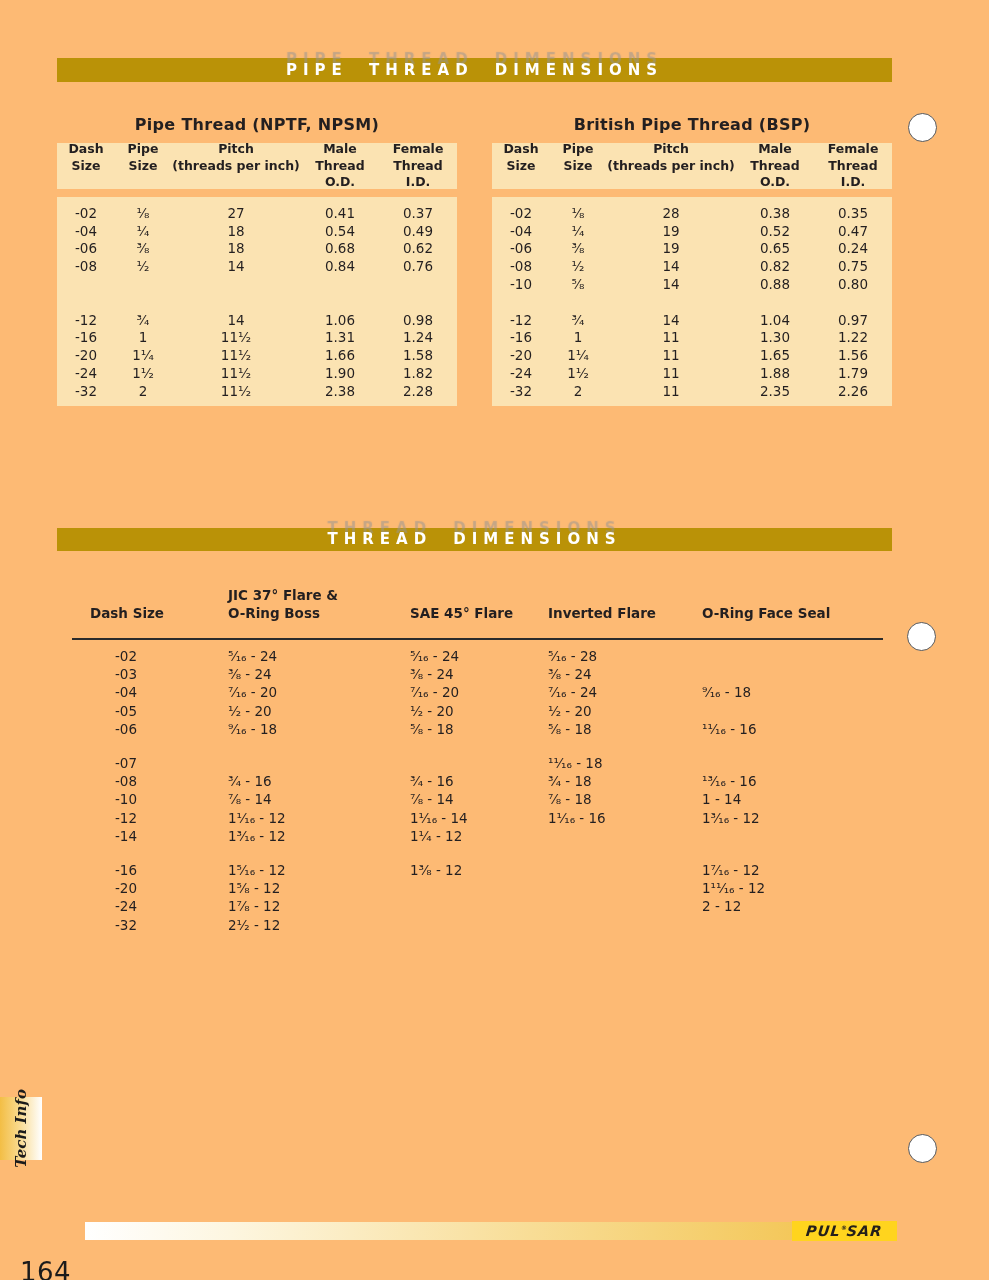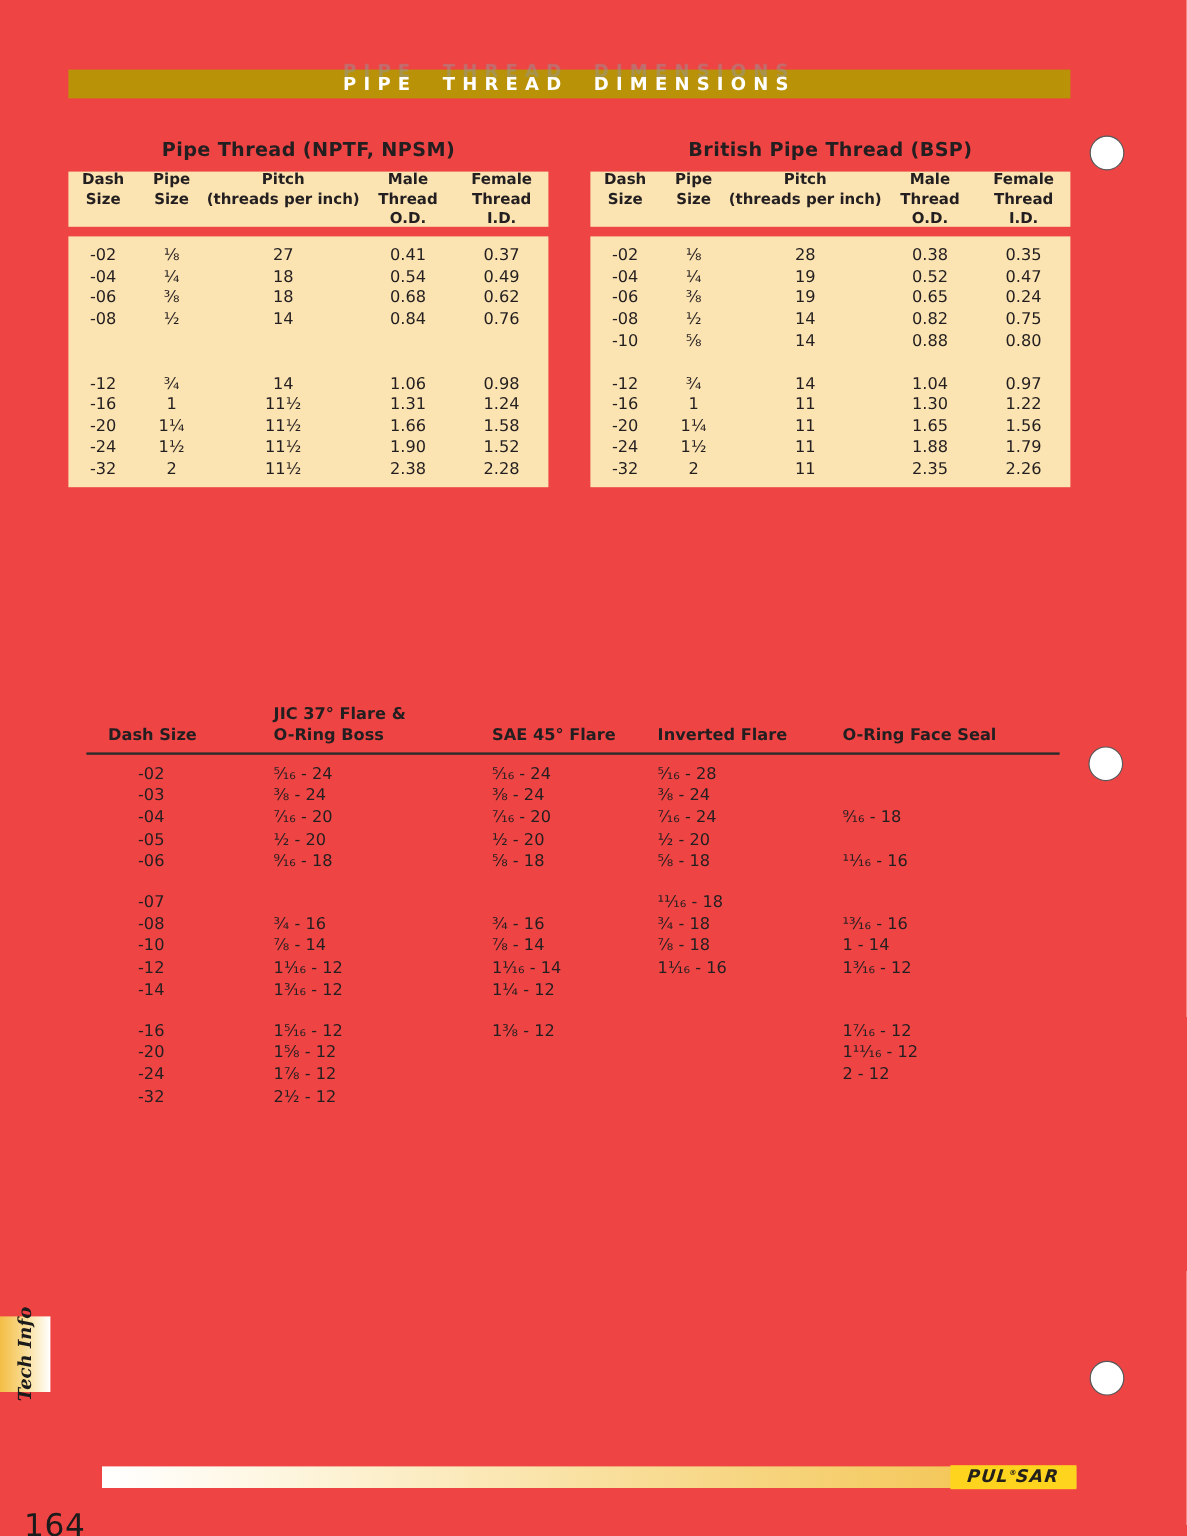--- a/index.html
+++ b/index.html
@@ -1,17 +1,17 @@
 <!DOCTYPE html>
 <html><head>
 <meta charset="utf-8">
 <style>
   html,body{margin:0;padding:0;background:#ffffff;}
   .page{
-    position:relative; width:989px; height:1280px; background:#ef4444; overflow:hidden;
+    position:relative; width:989px; height:1280px; background:#fdba74; overflow:hidden;
     font-family:"DejaVu Sans", sans-serif; color:#231f20;
   }
   
   .bar{
     position:absolute; left:57px; width:835px; height:24px;
     background:#ba9207; color:#ffffff; font-weight:bold; font-size:15px;
     letter-spacing:6px; word-spacing:10px; text-align:center; line-height:24px;
     text-shadow:0 -11px 1px rgba(150,150,150,0.55);
   }
   #bar1{top:58px;}
@@ -33,21 +33,21 @@
   .pt-body{background:#fbe3b2; margin-top:8px; padding:7px 0 6px 0;}
   .pt-row{
     display:grid; grid-template-columns:58px 56px 130px 78px 78px;
     height:17.8px; align-items:center; text-align:center; font-size:13.5px;
   }
   
   .subtitle{
     position:absolute; left:57px; top:558px; width:835px; text-align:center; font-size:15px;
   }
   .t2{position:absolute; left:72px; top:586px; width:811px;}
-  .t2-head{border-bottom:2px solid #2b2b2b; padding-bottom:5px;}
+  .t2-head{border-bottom:2px solid #2b2b2b; padding-bottom:16px;}
   .t2-hrow{
     display:grid; grid-template-columns:156px 182px 138px 154px 181px;
     font-weight:bold; font-size:13.5px; line-height:18px;
   }
   .t2-hrow .pad{padding-left:18px;}
   .t2-body{padding-top:7px;}
   .t2-row{
     display:grid; grid-template-columns:156px 182px 138px 154px 181px;
     height:18.2px; align-items:center; font-size:13.5px;
   }
@@ -189,21 +189,21 @@
           <span>1¹⁄₄</span>
           <span>11¹⁄₂</span>
           <span>1.66</span>
           <span>1.58</span>
         </div>
         <div class="pt-row">
           <span>-24</span>
           <span>1¹⁄₂</span>
           <span>11¹⁄₂</span>
           <span>1.90</span>
-          <span>1.52</span>
+          <span>1.82</span>
         </div>
         <div class="pt-row">
           <span>-32</span>
           <span>2</span>
           <span>11¹⁄₂</span>
           <span>2.38</span>
           <span>2.28</span>
         </div>
       </div>
   </div>
@@ -307,20 +307,23 @@
         <div class="pt-row">
           <span>-32</span>
           <span>2</span>
           <span>11</span>
           <span>2.35</span>
           <span>2.26</span>
         </div>
       </div>
   </div>
 
+  <div class="bar" id="bar2">
+    <span>THREAD DIMENSIONS</span>
+  </div>
 
 
   <div class="t2">
     <div class="t2-head">
       <div class="t2-hrow">
         <span></span>
         <span>JIC 37° Flare &amp;</span>
         <span></span>
         <span></span>
         <span></span>

